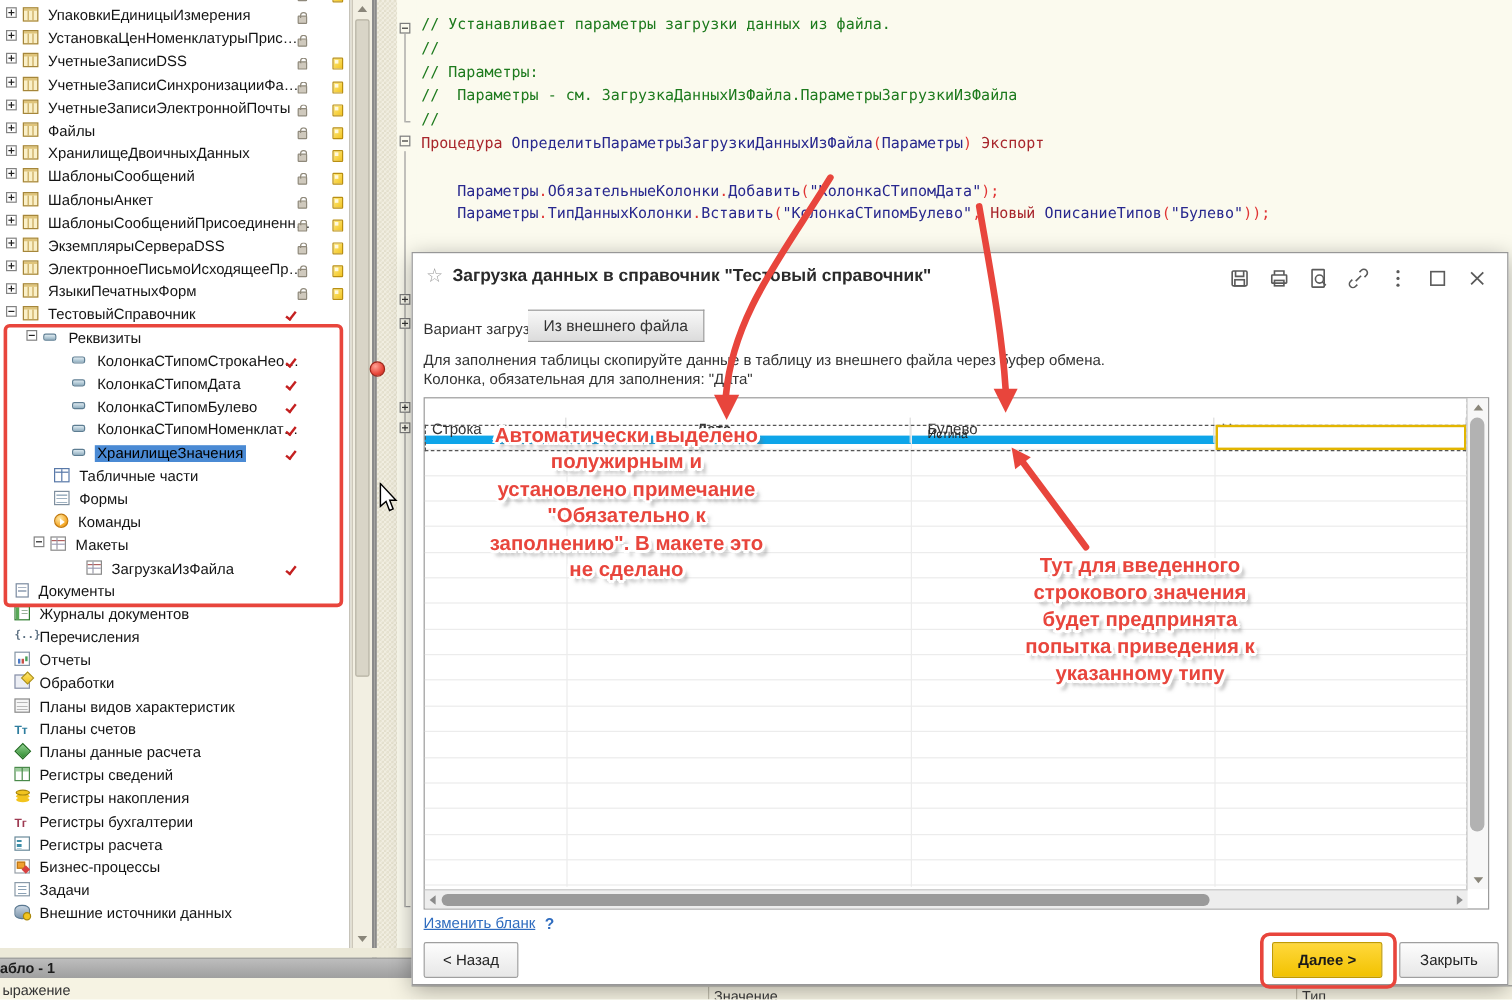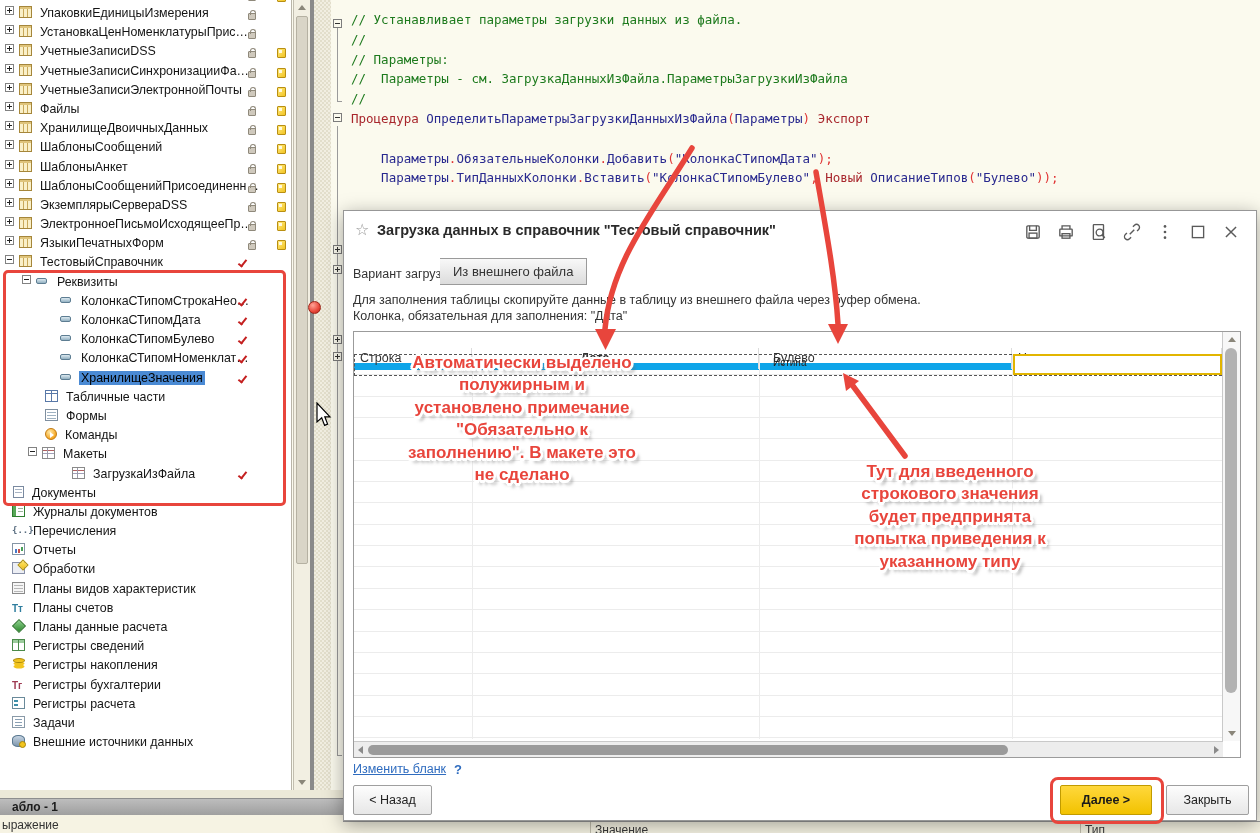--- a/index.html
+++ b/index.html
@@ -88,21 +88,21 @@
 
 #tree-scroll{position:absolute;left:293px;top:0;width:17px;height:790px;background:#f2efe2;border-left:1px solid #c2beb0;z-index:2}
 #tree-scroll .thumb{position:absolute;top:16px;left:2px;width:12px;height:548px;background:#d9d5c7;border:1px solid #b5b1a2;border-radius:2px}
 .tri{width:0;height:0;position:absolute;left:4px}
 .tri-up{top:5px;border-left:4px solid transparent;border-right:4px solid transparent;border-bottom:5px solid #8a867a}
 .tri-dn{bottom:5px;border-left:4px solid transparent;border-right:4px solid transparent;border-top:5px solid #8a867a}
 #sep{position:absolute;left:310px;top:0;width:2px;height:798px;background:#8a8a8a;z-index:3}
 
 
 #gap-strip{position:absolute;left:0;top:790px;width:345px;height:8px;background:#ece9d8;z-index:4}
-#tablo-bar{position:absolute;left:0;top:798px;width:345px;height:17px;background:linear-gradient(#bdbdbd,#9f9f9f);border-top:1px solid #8e8e8e;z-index:4;font-size:12px;font-weight:bold;color:#1c1c1c;line-height:16px;padding-left:12px}
+#tablo-bar{position:absolute;left:0;top:798px;width:345px;height:17px;background:linear-gradient(#bdbdbd,#9f9f9f);border-top:1px solid #8e8e8e;z-index:4;font-size:12px;font-weight:bold;color:#1c1c1c;line-height:16px;padding-left:0}
 #tablo-row-left{position:absolute;left:0;top:815px;width:345px;height:18px;background:#f6f3e3;z-index:4;font-size:12px;color:#333;padding:3px 0 0 2px}
 #tablo-row-right{position:absolute;left:343px;top:821px;width:917px;height:12px;background:#f6f3e3;border-top:1px solid #9a9a9a;z-index:4;overflow:hidden}
 #tablo-row-right .colsep{position:absolute;top:0;bottom:0;width:1px;background:#c2bfae}
 #tablo-row-right span{position:absolute;top:1px;font-size:12px;color:#3a3a3a}
 
 
 #dialog{position:absolute;left:343px;top:210px;width:914px;height:611px;background:#fff;border:1px solid #979797;box-shadow:0 4px 18px rgba(0,0,0,.35);z-index:10}
 #dlg-star{position:absolute;left:11px;top:9px;font-size:16px;color:#9a9a9a}
 #dlg-title{position:absolute;left:33px;top:11px;font-size:14.5px;font-weight:bold;color:#2a2a2a}
 #dlg-icons{position:absolute;right:16px;top:12px;display:flex;gap:15px}
@@ -381,20 +381,24 @@
         <span class="ic ic-accumreg"></span>
         <span class="lbl">Регистры накопления</span>
       </div>
       <div class="trow d0">
         <span class="ic ic-accountreg"></span>
         <span class="lbl">Регистры бухгалтерии</span>
       </div>
       <div class="trow d0">
         <span class="ic ic-calcreg"></span>
         <span class="lbl">Регистры расчета</span>
+      </div>
+      <div class="trow d0">
+        <span class="ic ic-bp"></span>
+        <span class="lbl">Бизнес-процессы</span>
       </div>
       <div class="trow d0">
         <span class="ic ic-task"></span>
         <span class="lbl">Задачи</span>
       </div>
       <div class="trow d0">
         <span class="ic ic-extds"></span>
         <span class="lbl">Внешние источники данных</span>
       </div>
     </div>

